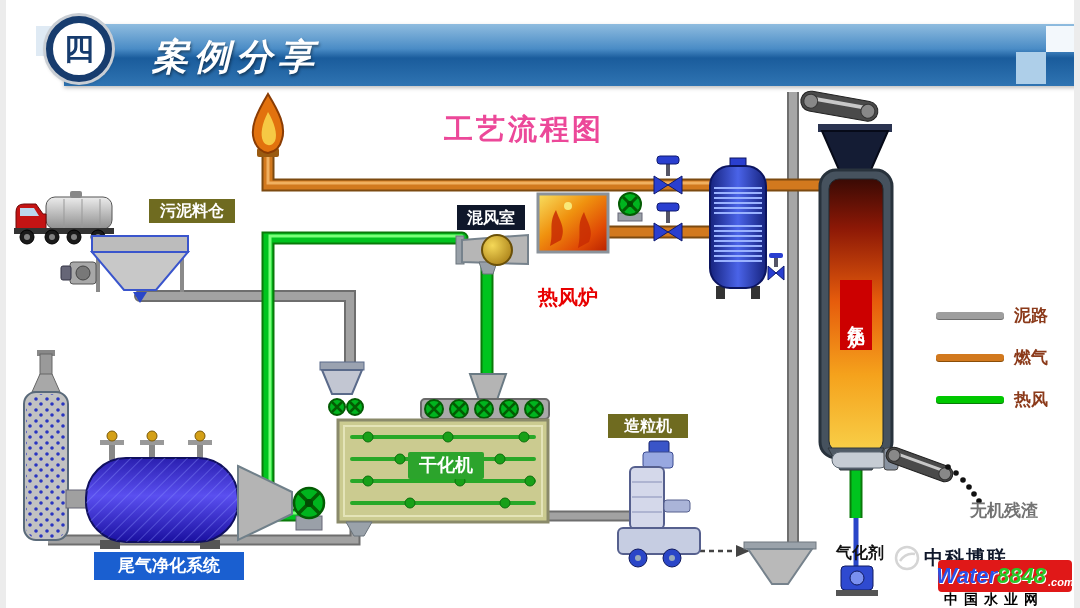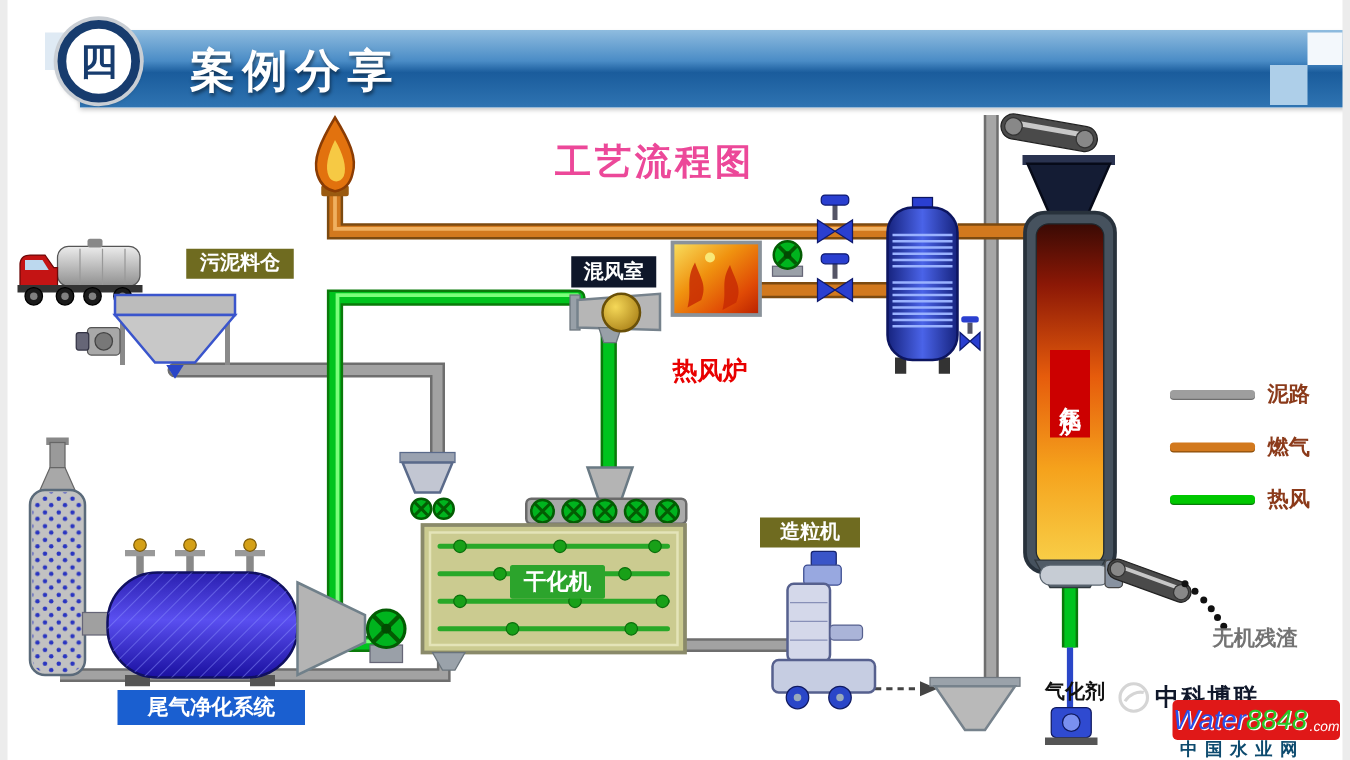--- a/index.html
+++ b/index.html
@@ -15,21 +15,21 @@
     background:linear-gradient(to bottom,#8fbcdf 0%,#4a8cc6 40%,#1a5c9c 55%,#2f74b2 100%);
     box-shadow:0 2px 4px rgba(0,0,0,.25); z-index:2; }
   .hd-sq0 { position:absolute; left:36px; top:26px; width:30px; height:30px; background:#dfeaf4; z-index:1; }
   .hd-sq1 { position:absolute; left:1046px; top:26px; width:28px; height:26px; background:#f3f8fc; z-index:3; }
   .hd-sq2 { position:absolute; left:1016px; top:52px; width:30px; height:32px; background:#aecfe9; z-index:3; }
   .badge { position:absolute; left:46px; top:16px; width:66px; height:66px; border-radius:50%;
     background:#ffffff; border:7px solid #173c6e; box-shadow:0 0 0 3px #c9ced4, 0 2px 4px rgba(0,0,0,.3);
     display:flex; align-items:center; justify-content:center;
     color:#173c6e; font-size:30px; font-weight:bold; z-index:4; }
   .header-title { position:absolute; left:152px; top:33px; color:#ffffff; font-size:36px; font-weight:bold;
-    letter-spacing:6px; text-shadow:1px 2px 3px rgba(0,0,0,.45); z-index:4; }
+    letter-spacing:6px; text-shadow:1px 2px 3px rgba(0,0,0,.45); z-index:4;font-style:italic; }
 
   
   .lbl { position:absolute; font-weight:bold; z-index:10; text-align:center; }
   .diagram-title { left:424px; top:110px; width:200px; color:#ec4899; font-size:29px; letter-spacing:3px; }
   .lbl-olive { background:#6f6b20; color:#ffffff; font-size:16px; line-height:24px; }
   .lbl-silo { left:113px; top:199px; width:86px; height:24px;margin-left:36px; }
   .lbl-granulator { left:608px; top:414px; width:80px; height:24px; }
   .lbl-mix { left:457px; top:205px; width:68px; height:25px; background:#0f172a; color:#fff; font-size:16px; line-height:25px; }
   .lbl-stove { left:531px; top:284px; width:74px; height:27px; background:#ffffff; color:#e80000; font-size:20px; line-height:27px; }
   .lbl-gasifier { left:840px; top:280px; width:32px; height:70px; background:#cc0000; color:#fff; font-size:17px;
@@ -45,25 +45,25 @@
   .legend-line.gray { background:#9e9e9e; box-shadow:0 1px 0 #6e6e6e; }
   .legend-line.orange { background:#d2791e; box-shadow:0 1px 0 #8a4d08; }
   .legend-line.green { background:#00c800; box-shadow:0 1px 0 #0a7a0a; }
   .legend-label { margin-left:10px; color:#8b3a1a; font-size:17px; font-weight:bold; }
 
   
   .wm-company { position:absolute; left:894px; top:545px; display:flex; align-items:center; z-index:20;
     color:#0f172a; font-size:19px; font-weight:bold; letter-spacing:2px; }
   .wm-company svg { margin-right:4px; }
   .wm-brand { position:absolute; left:938px; top:560px; width:134px; height:32px; background:#e01818; border-radius:4px;
-    display:flex; align-items:center; justify-content:center; font-style:italic; font-weight:normal; z-index:21; }
+    display:flex; align-items:center; justify-content:center; font-style:italic; font-weight:bold; z-index:21; }
   .wm-water { color:#2a50e8; font-size:22px; text-shadow:1px 1px 0 #ffffff; }
   .wm-8848 { color:#28c828; font-size:22px; text-shadow:1px 1px 0 #ffffff; }
   .wm-com { color:#ffffff; font-size:11px; margin-left:2px; align-self:flex-end; padding-bottom:4px; }
-  .wm-site { position:absolute; left:944px; top:591px; color:#0c4a6e; font-size:14px; font-weight:bold; letter-spacing:6px; z-index:21; }
+  .wm-site { position:absolute; left:944px; top:591px; color:#000000; font-size:14px; font-weight:bold; letter-spacing:6px; z-index:21; }
 
   svg.canvas { position:absolute; left:0; top:0; z-index:5; }
 </style>
 </head>
 <body>
 
 <div class="slide">
   <div class="edge left"></div>
   <div class="edge right"></div>
 

